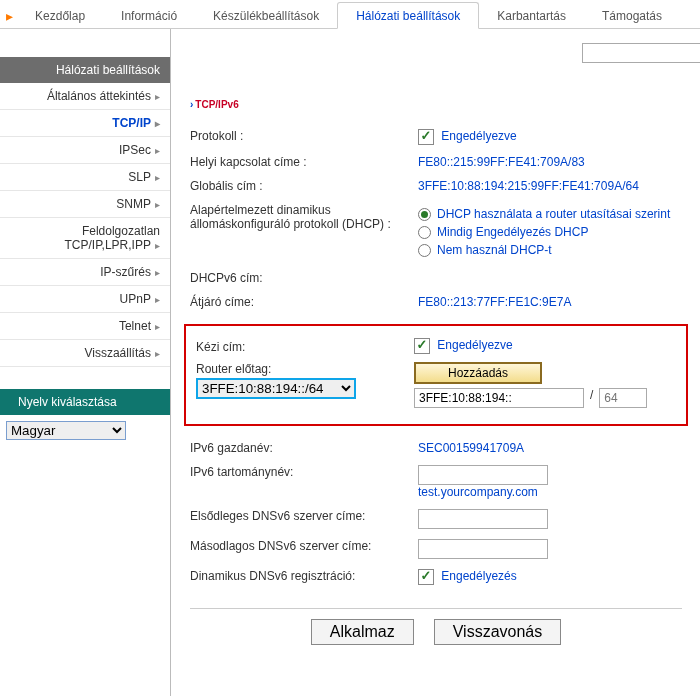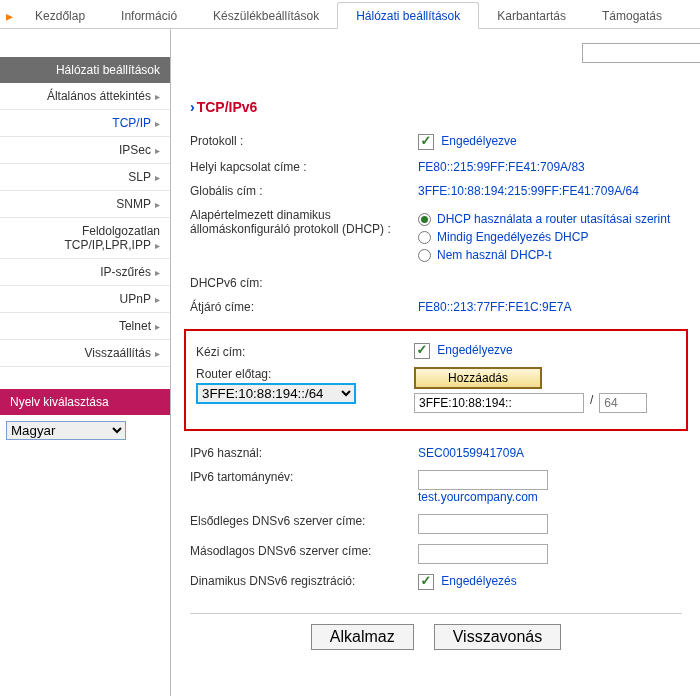--- a/index.html
+++ b/index.html
@@ -66,27 +66,27 @@
     color: #333;
     cursor: pointer;
   }
   .sidebar .item .chev {
     color: #888;
     margin-left: 4px;
     font-size: 10px;
   }
   .sidebar .item.active {
     color: #0044cc;
-    font-weight: normal;
+    font-weight: bold;
   }
   .sidebar .lang-title {
-    background: #be185d;
+    background: #0f766e;
     color: #fff;
     text-align: left;
-    padding: 6px 10px;
+    padding: 6px 18px;
     margin-top: 22px;
   }
   .sidebar select.lang {
     width: 120px;
     margin: 6px 0 0 6px;
     border: 1px solid #7a9ecf;
   }
   .content {
     flex: 1;
     position: relative;
@@ -101,21 +101,21 @@
     left: 410px;
     width: 120px;
     height: 18px;
     border: 1px solid #aaa;
     background: #fff;
   }
   .section-header {
     color: #c70025;
     font-weight: bold;
     margin: 58px 0 14px 0;
-    font-size: 14px;
+    font-size: 10px;
   }
   .section-header .chev {
     color: #0044cc;
     margin-right: 2px;
   }
   .row {
     display: flex;
     align-items: flex-start;
     padding: 5px 0;
   }
@@ -278,21 +278,21 @@
             <div class="manual-line2">
               <input type="text" class="field" style="width: 160px;" value="3FFE:10:88:194::">
               <span class="slash">/</span>
               <input type="text" class="field small" placeholder="64" style="">
             </div>
           </div>
         </div>
       </div>
 
       <div class="row">
-        <div class="label">IPv6 használ:</div>
+        <div class="label">IPv6 gazdanév:</div>
         <div class="value">SEC00159941709A</div>
       </div>
 
       <div class="row">
         <div class="label">IPv6 tartománynév:</div>
         <div class="value">
           <input type="text" class="field" style="width: 120px;"><br>
           <a href="#">test.yourcompany.com</a>
         </div>
       </div>

